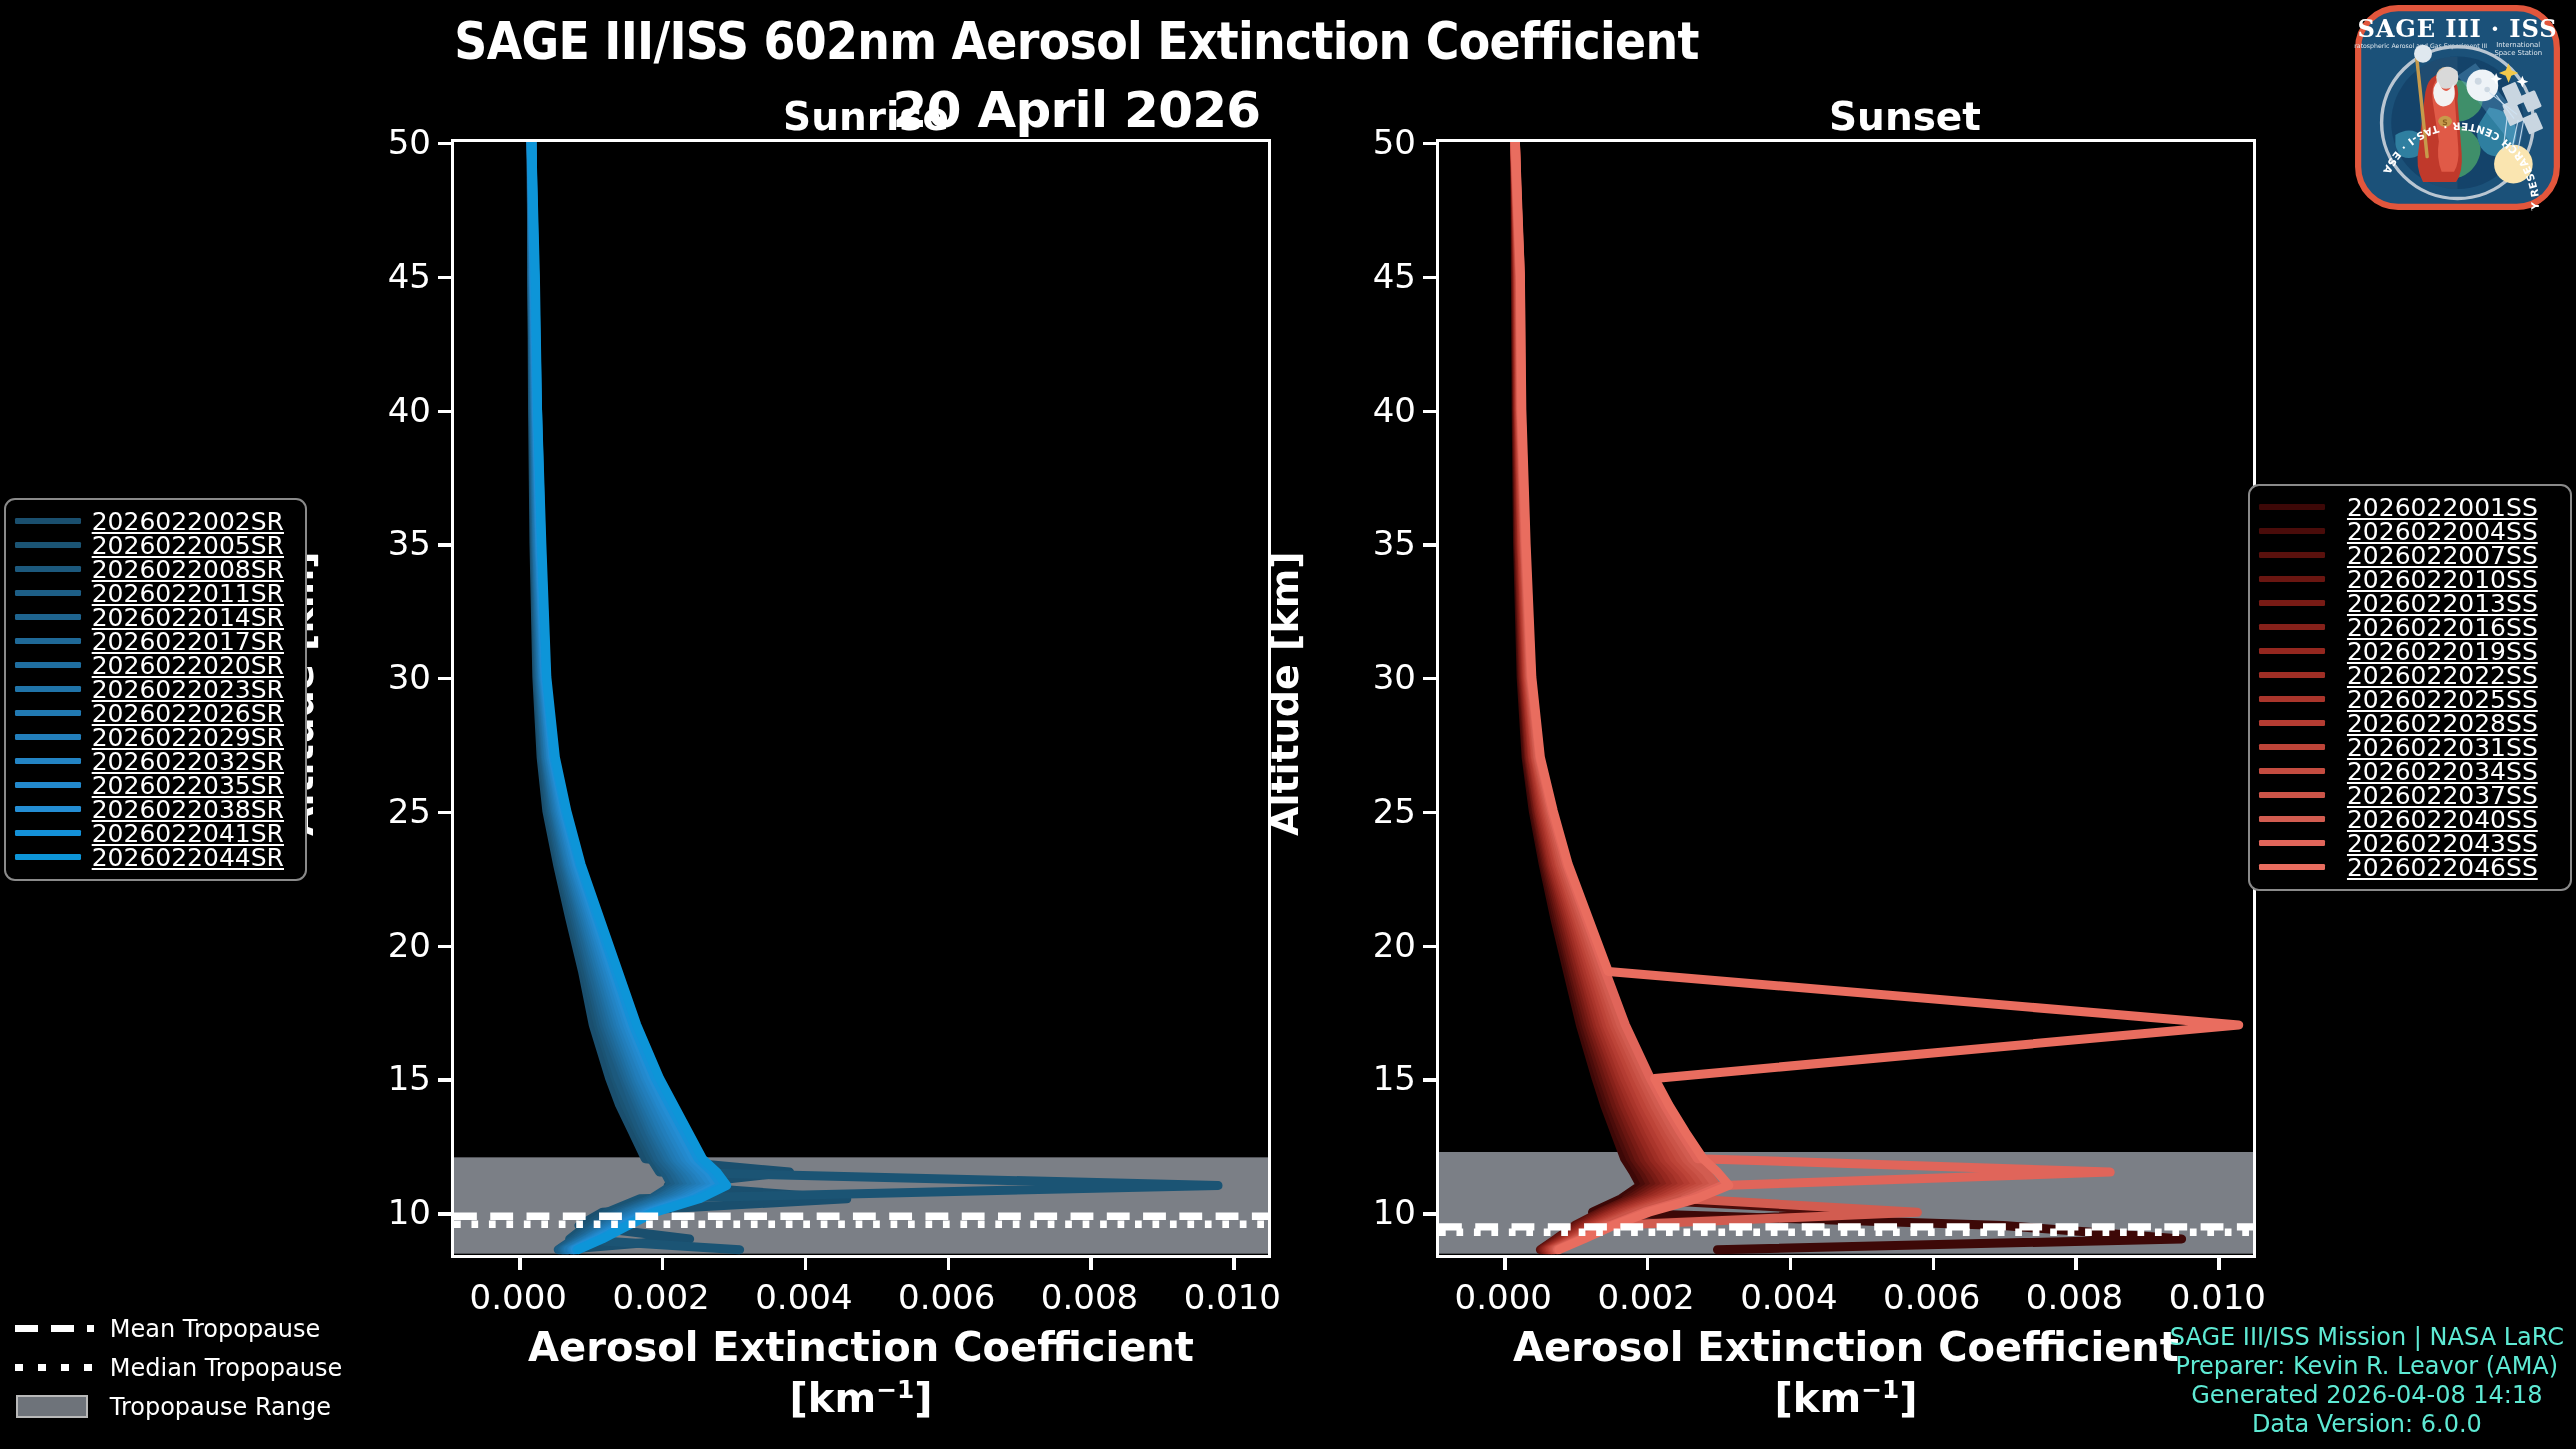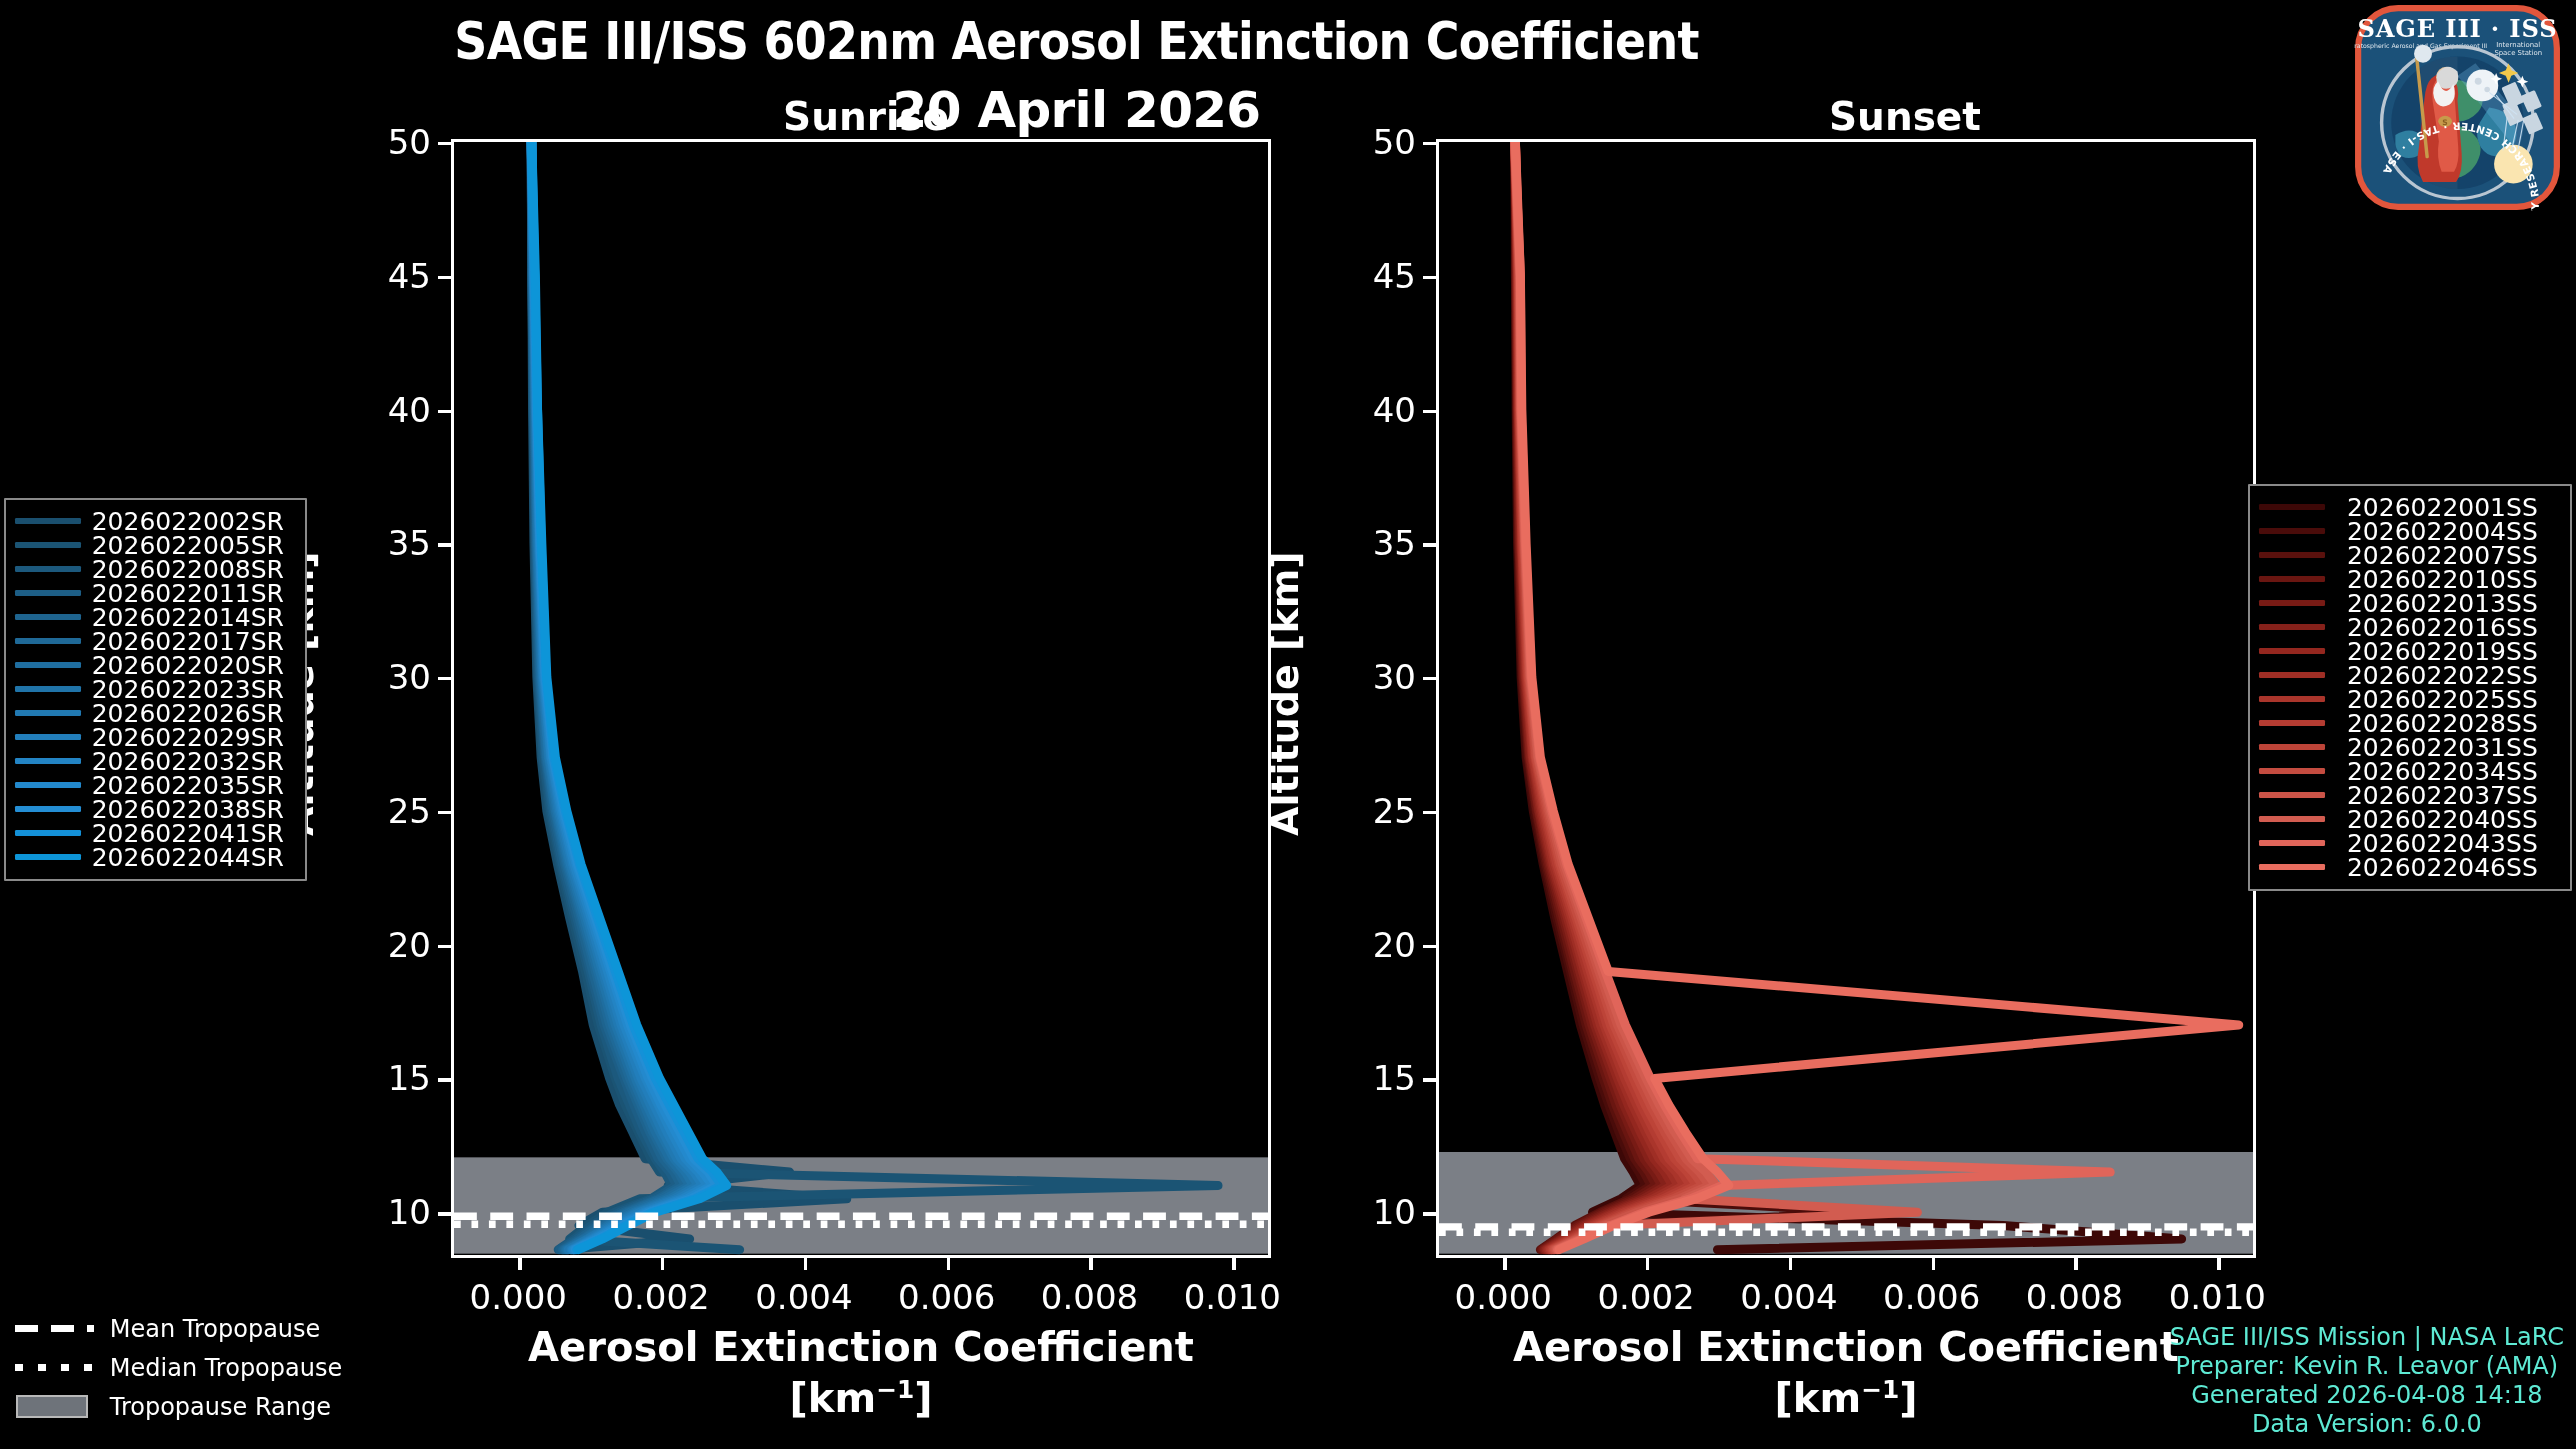--- a/index.html
+++ b/index.html
@@ -34,22 +34,22 @@
   .ylabel{position:absolute;font-size:38px;font-weight:bold;white-space:nowrap;
       transform-origin:center;transform:rotate(-90deg);}
   #ylabel-sunrise{left:-173px;top:50%;margin-top:-19px;width:268px;text-align:center;margin-left:-115px;}
   #ylabel-sunset{left:-173px;top:50%;margin-top:-19px;width:268px;text-align:center;margin-left:-115px;}
   .xlabel{position:absolute;top:calc(100% + 67px);left:0;width:100%;text-align:center;
       font-size:40px;font-weight:bold;line-height:1.28;}
   .xlabel .unit{display:block;}
   sup{font-size:0.62em;vertical-align:super;}
 
   
-  .evt-legend{position:absolute;border:2px solid #8a8a8a;border-radius:1px;background:#000;
-      padding:9.4px 10.7px 9.4px 9.4px;box-sizing:border-box;}
+  .evt-legend{position:absolute;border:2px solid #8a8a8a;border-radius:11px;background:#000;
+      padding:9.4px 10.7px 9.4px 9.4px;box-sizing:border-box;text-decoration:underline;}
   #legend-sunrise{left:4px;top:498px;width:303px;}
   #legend-sunset{right:4px;top:484px;width:324px;}
   .evt-row{display:flex;align-items:center;height:24px;}
   .evt-swatch{width:66px;height:6px;border-radius:1.3px;flex:0 0 66px;}
   .evt-label{flex:1;text-align:center;font-size:25px;font-family:"DejaVu Sans","Liberation Sans",sans-serif;
       white-space:nowrap;}
 
   #trop-legend{position:absolute;left:14.8px;top:1309px;}
   .trop-row{display:flex;align-items:center;height:39px;}
   .trop-key{width:79px;flex:0 0 79px;height:17.4px;position:relative;margin-right:16px;}

